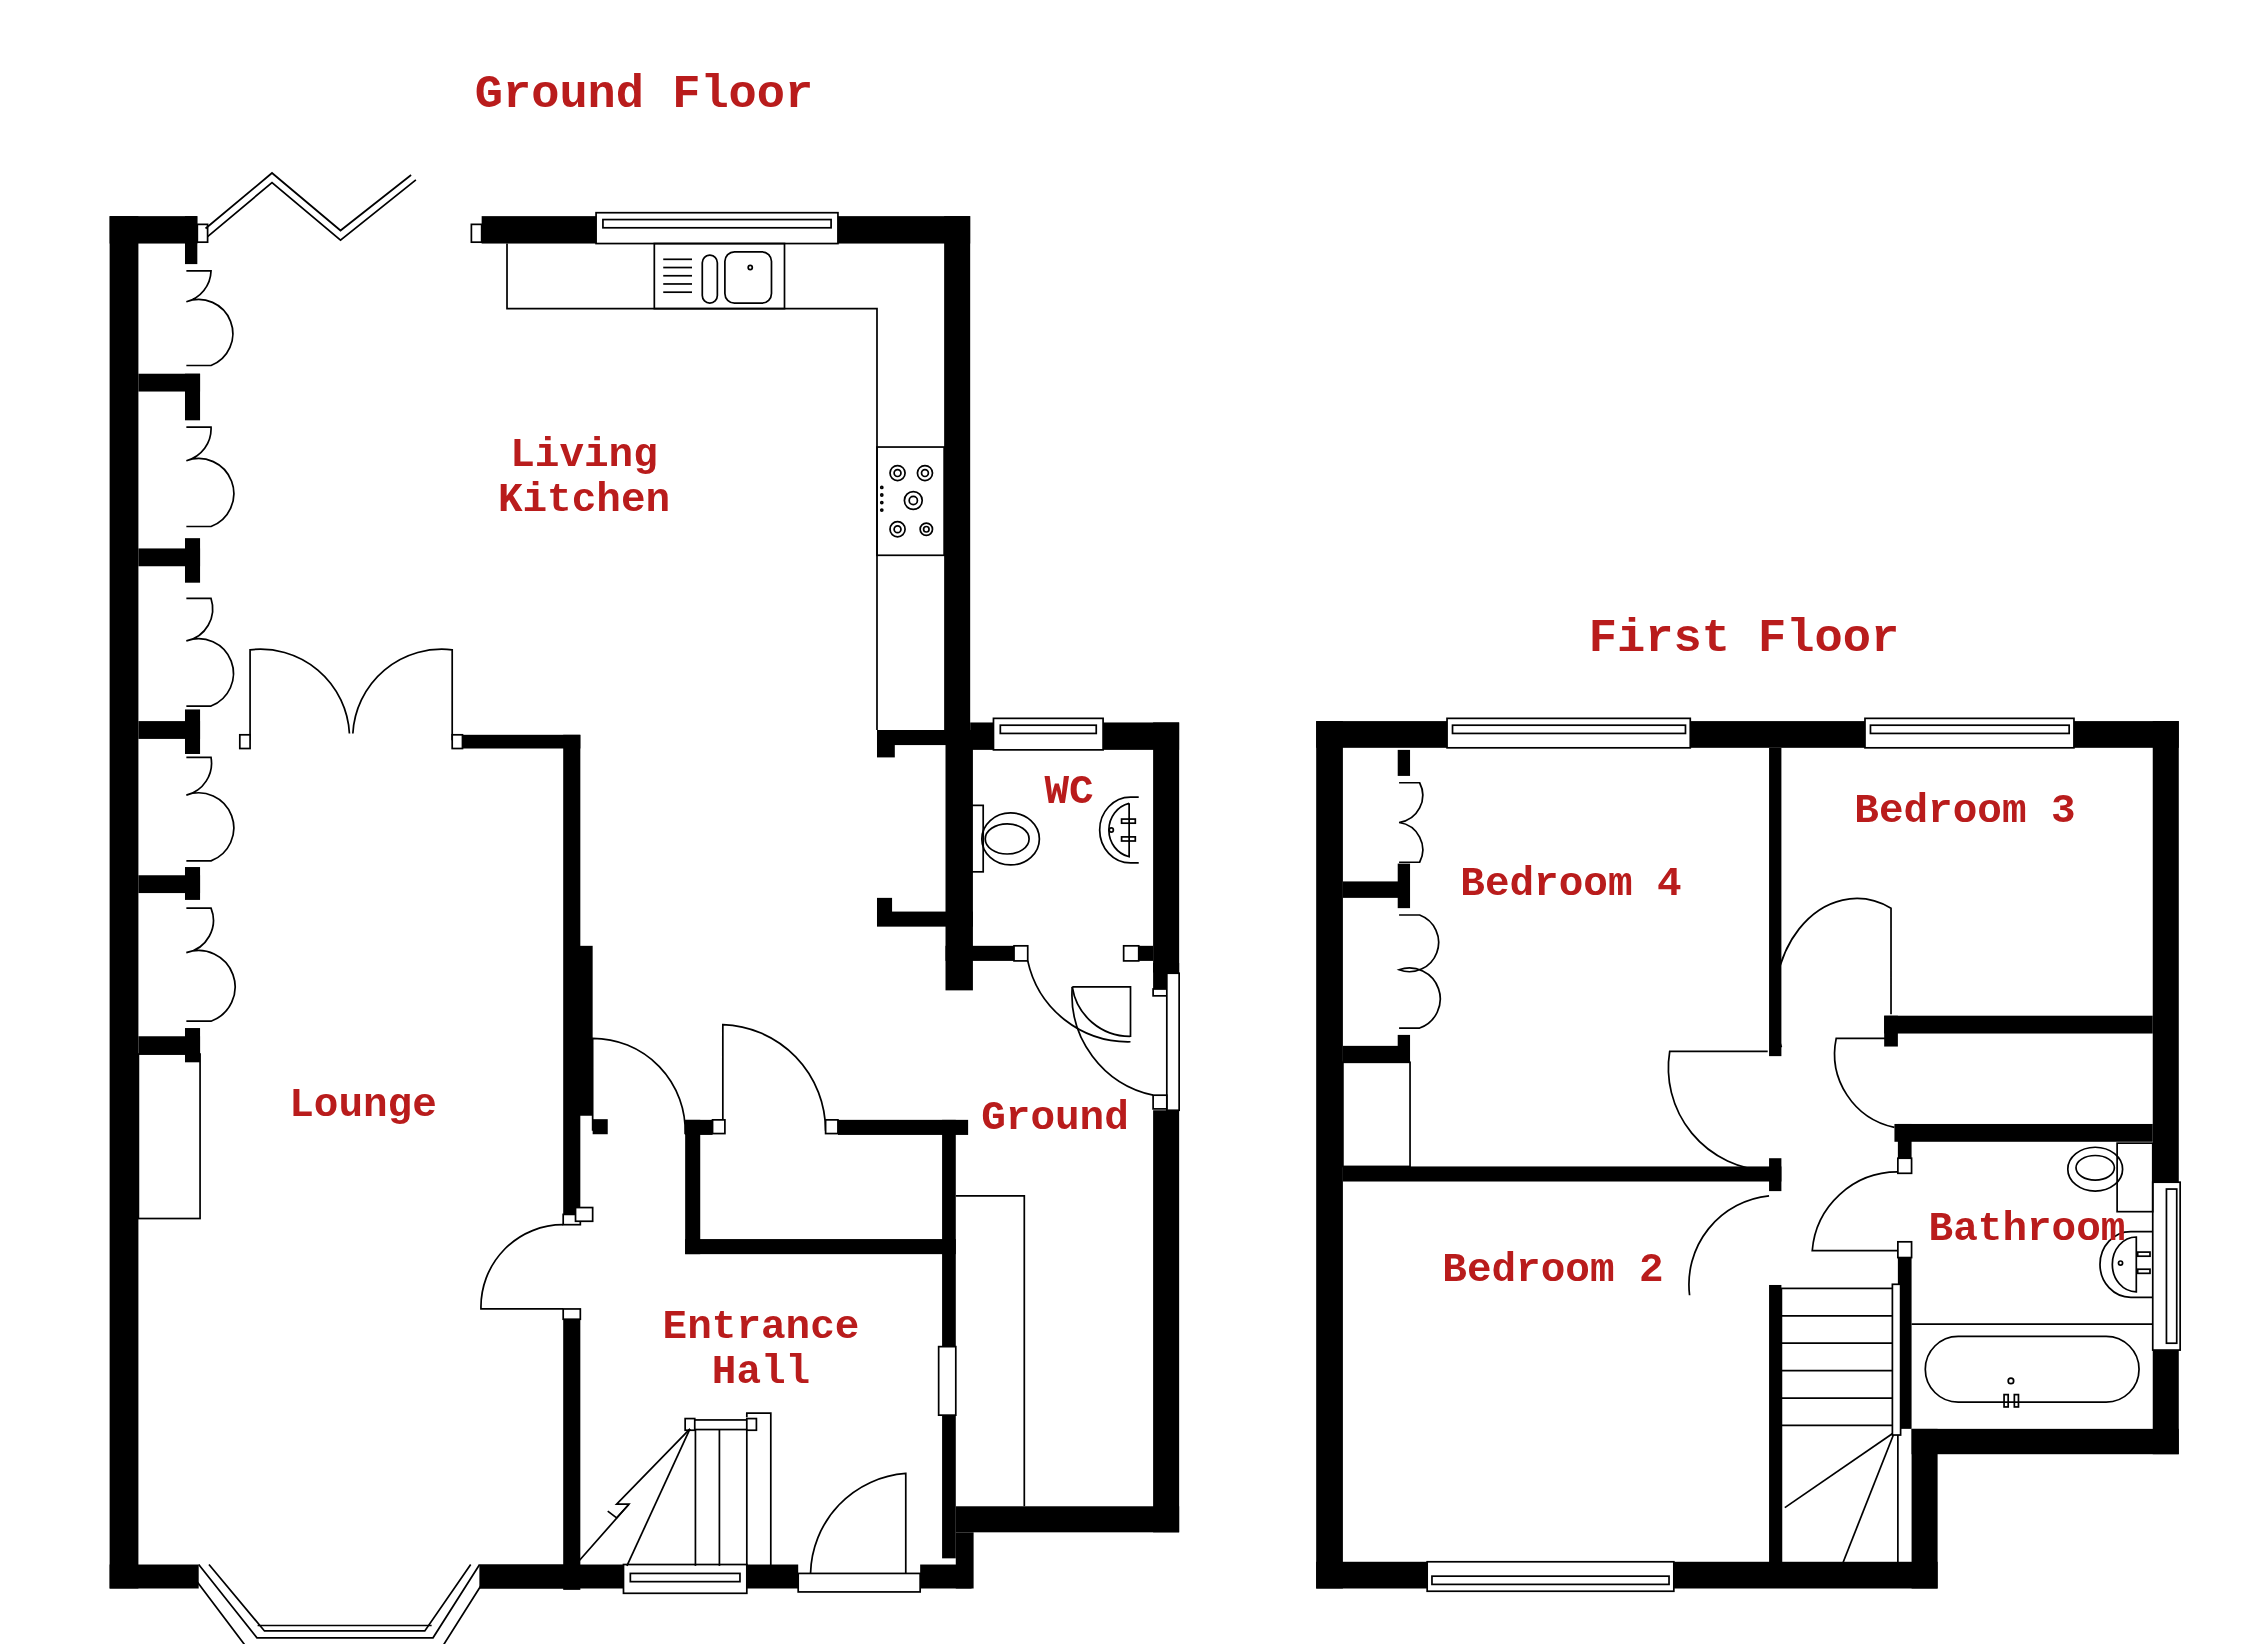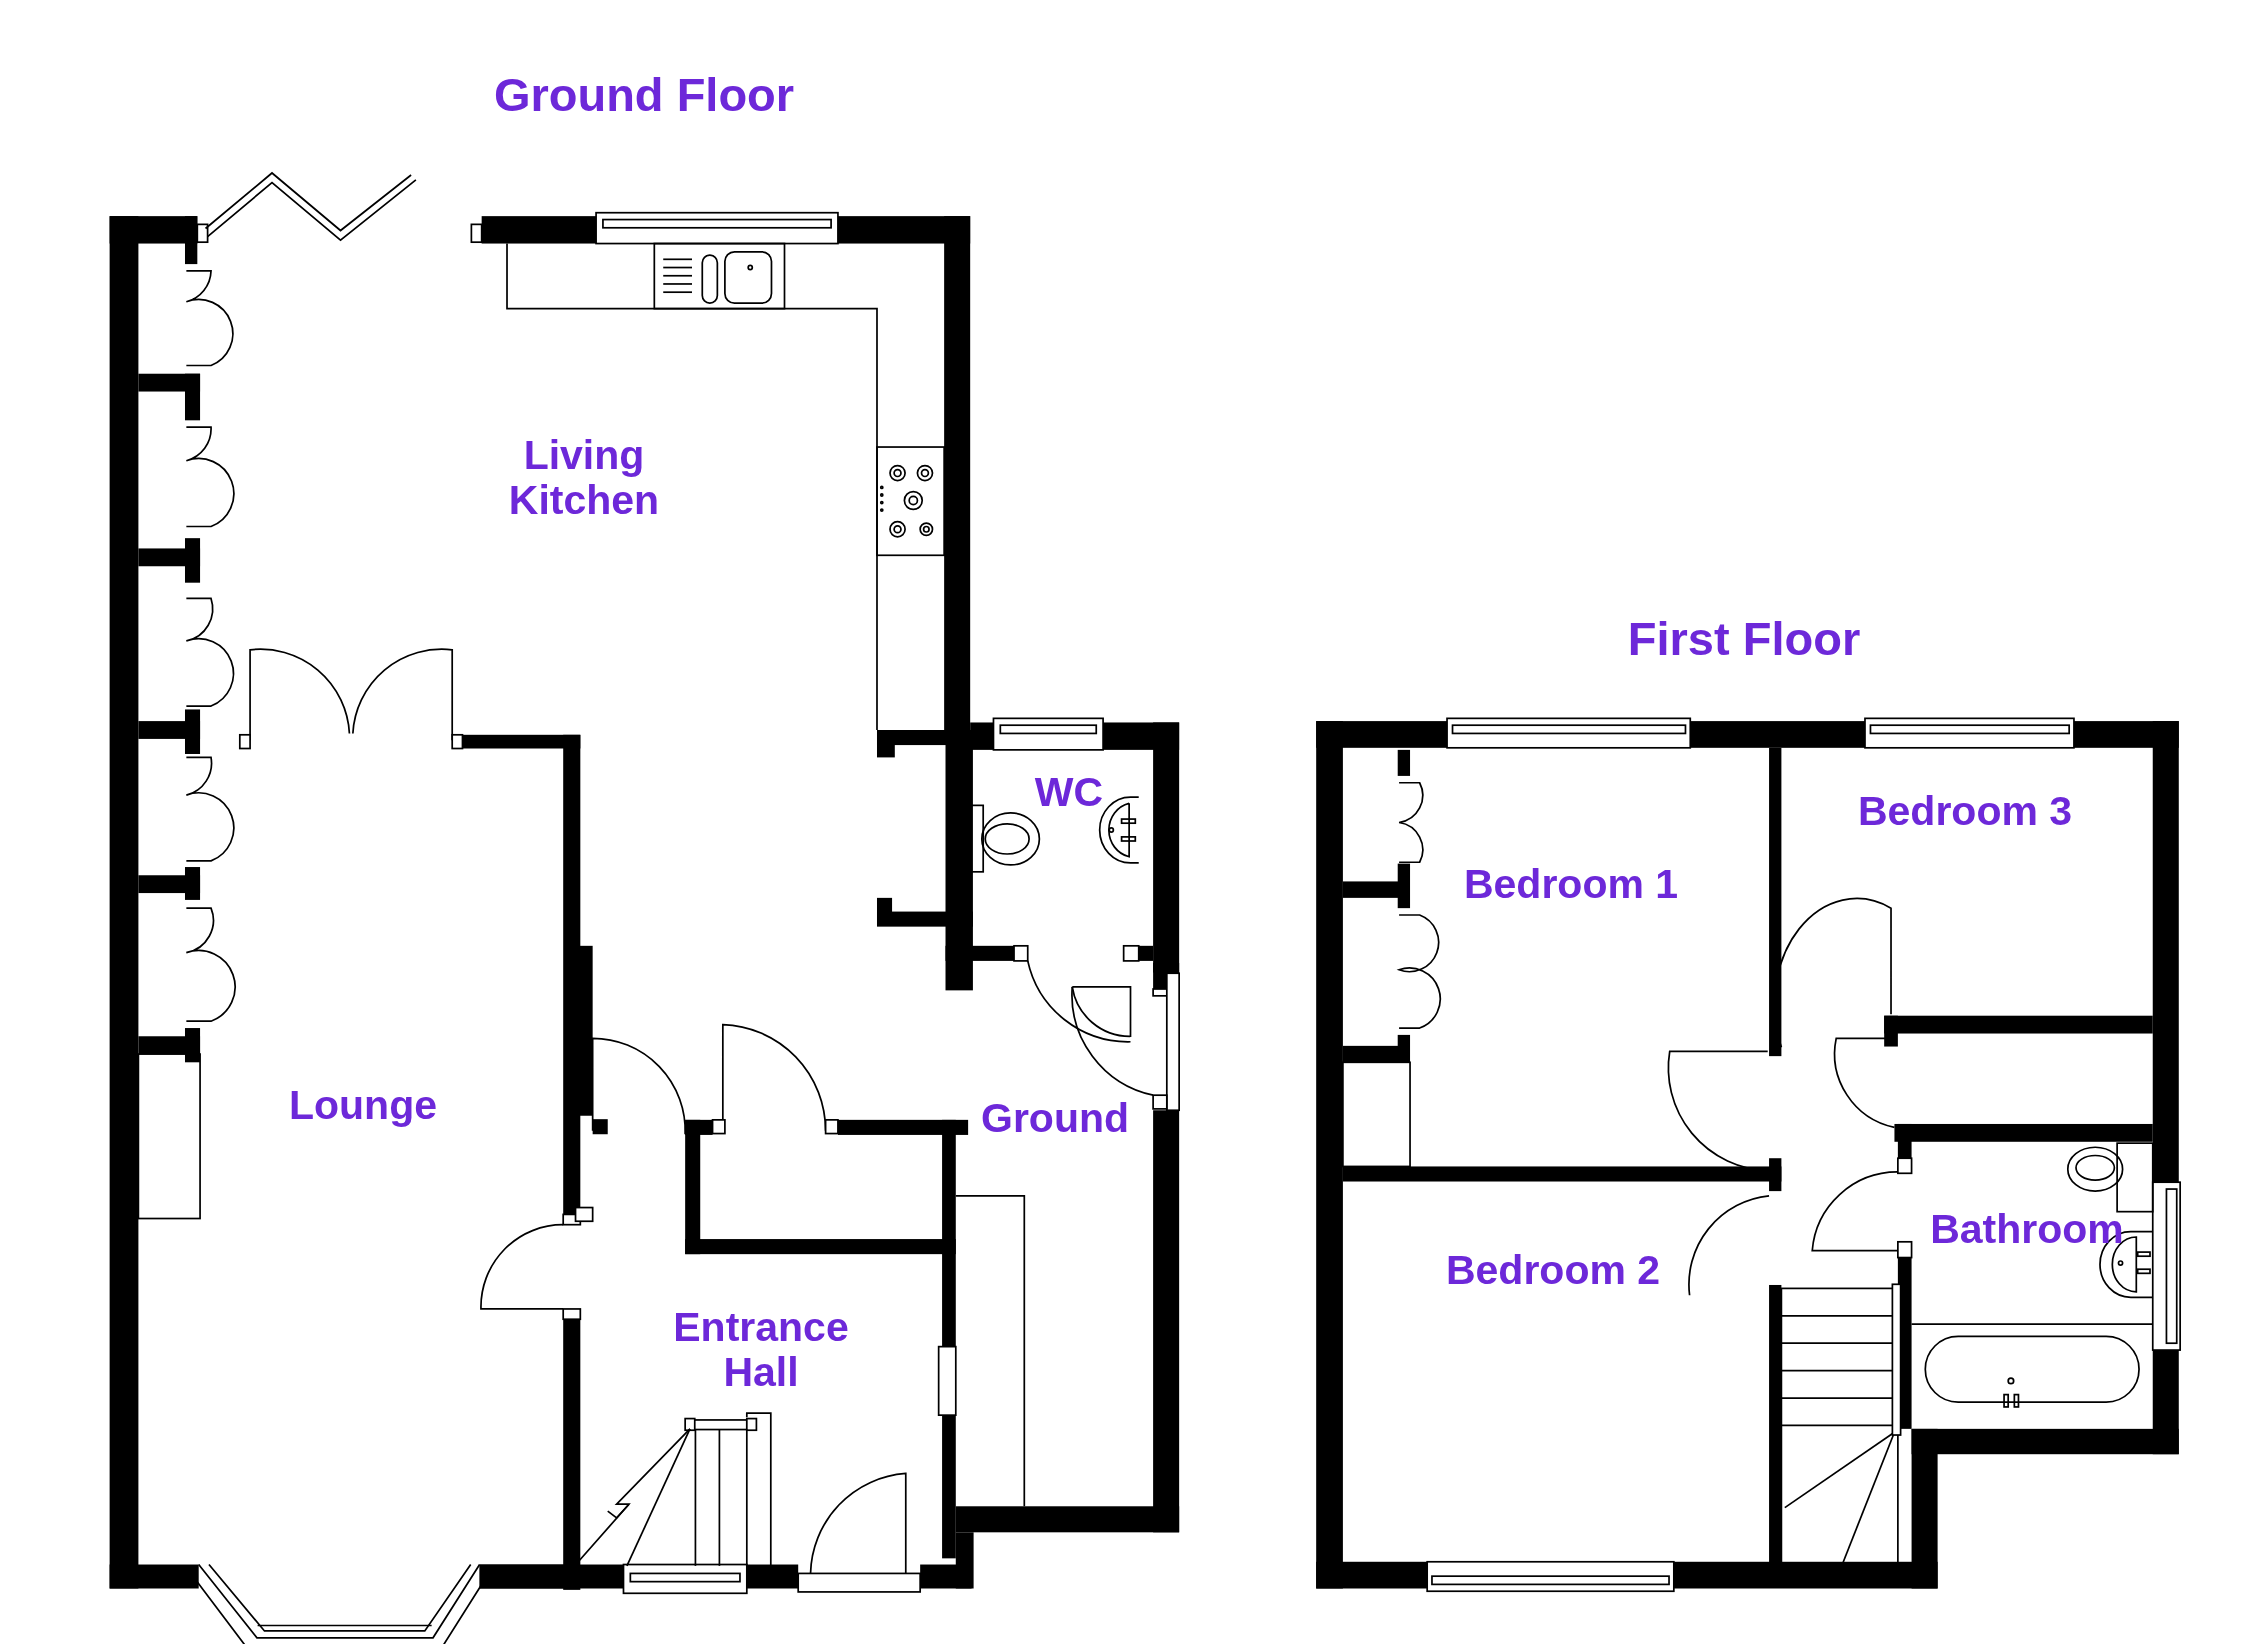--- a/index.html
+++ b/index.html
@@ -1,21 +1,21 @@
 <!DOCTYPE html>
 <html style="font-size:11px"><head>
 <meta charset="utf-8">
 <style>
   html, body { margin:0; padding:0; background:#ffffff; }
   body { width:2261px; height:1645px; position:relative; overflow:hidden; font-family:"Liberation Sans", sans-serif; }
   #plan { position:absolute; left:0; top:0; width:2261px; height:1645px; }
   .wall { fill:#000; }
   .thin { fill:none; stroke:#000; stroke-width:2.5; }
   .win { fill:#fff; stroke:#000; stroke-width:2.5; }
-  .label { position:absolute; font-family:Liberation Sans, sans-serif; font-weight:bold; color:#6d28d9; text-align:center; line-height:1.1; white-space:nowrap; transform:translateX(-50%); }
+  .label { position:absolute; font-family:Liberation Mono, monospace; font-weight:bold; color:#b91c1c; text-align:center; line-height:1.1; white-space:nowrap; transform:translateX(-50%); }
   .floor-title { font-size:47px; }
   .room-label { font-size:41px; }
 </style>
 </head>
 <body>
 
 <svg id="plan" viewBox="0 0 3300 2400" xmlns="http://www.w3.org/2000/svg">
 
   <g>
 
@@ -311,21 +311,21 @@
 </div>
 <div class="label room-label" style="left:1055px; top:1096px;">
   <div>Ground</div>
 </div>
 <div class="label room-label" style="left:761px; top:1305px;">
   <div>Entrance</div>
   <div>Hall</div>
 </div>
 
 <div class="label room-label" style="left:1571px; top:862px;">
-  <div>Bedroom 1</div>
+  <div>Bedroom 4</div>
 </div>
 <div class="label room-label" style="left:1553px; top:1248px;">
   <div>Bedroom 2</div>
 </div>
 <div class="label room-label" style="left:1965px; top:789px;">
   <div>Bedroom 3</div>
 </div>
 <div class="label room-label" style="left:2027px; top:1180px;margin-top:27px;">
   <div>Bathroom</div>
 </div>

